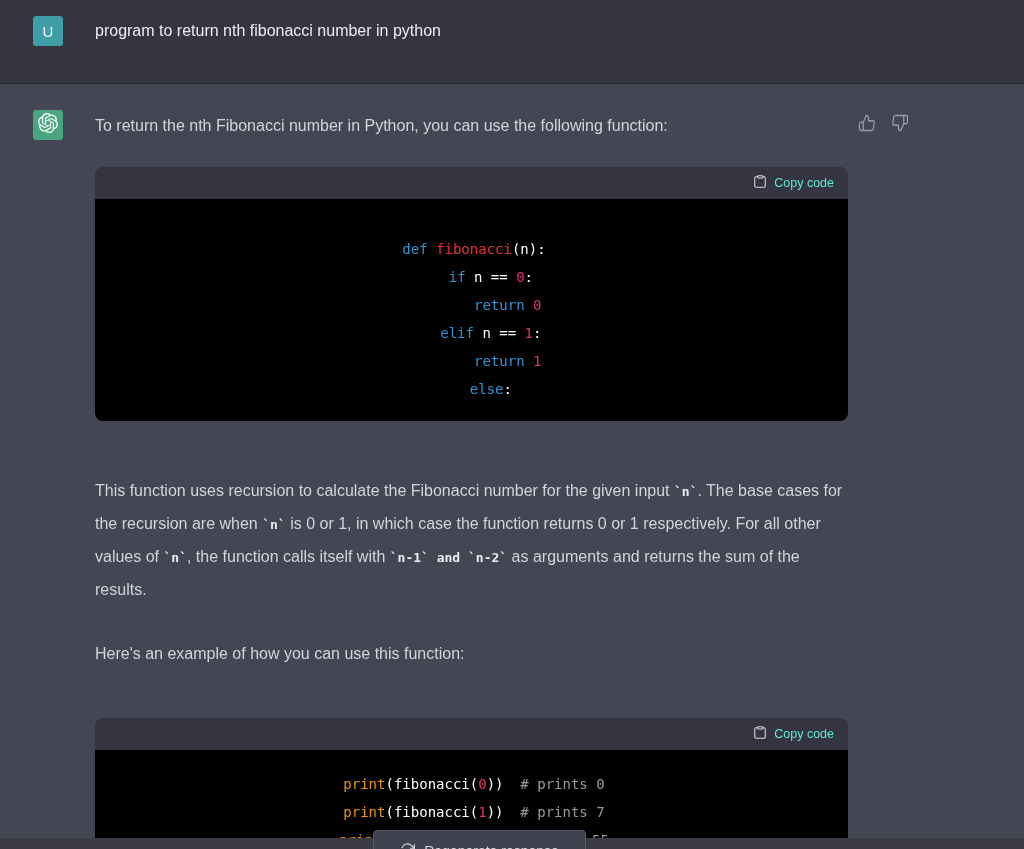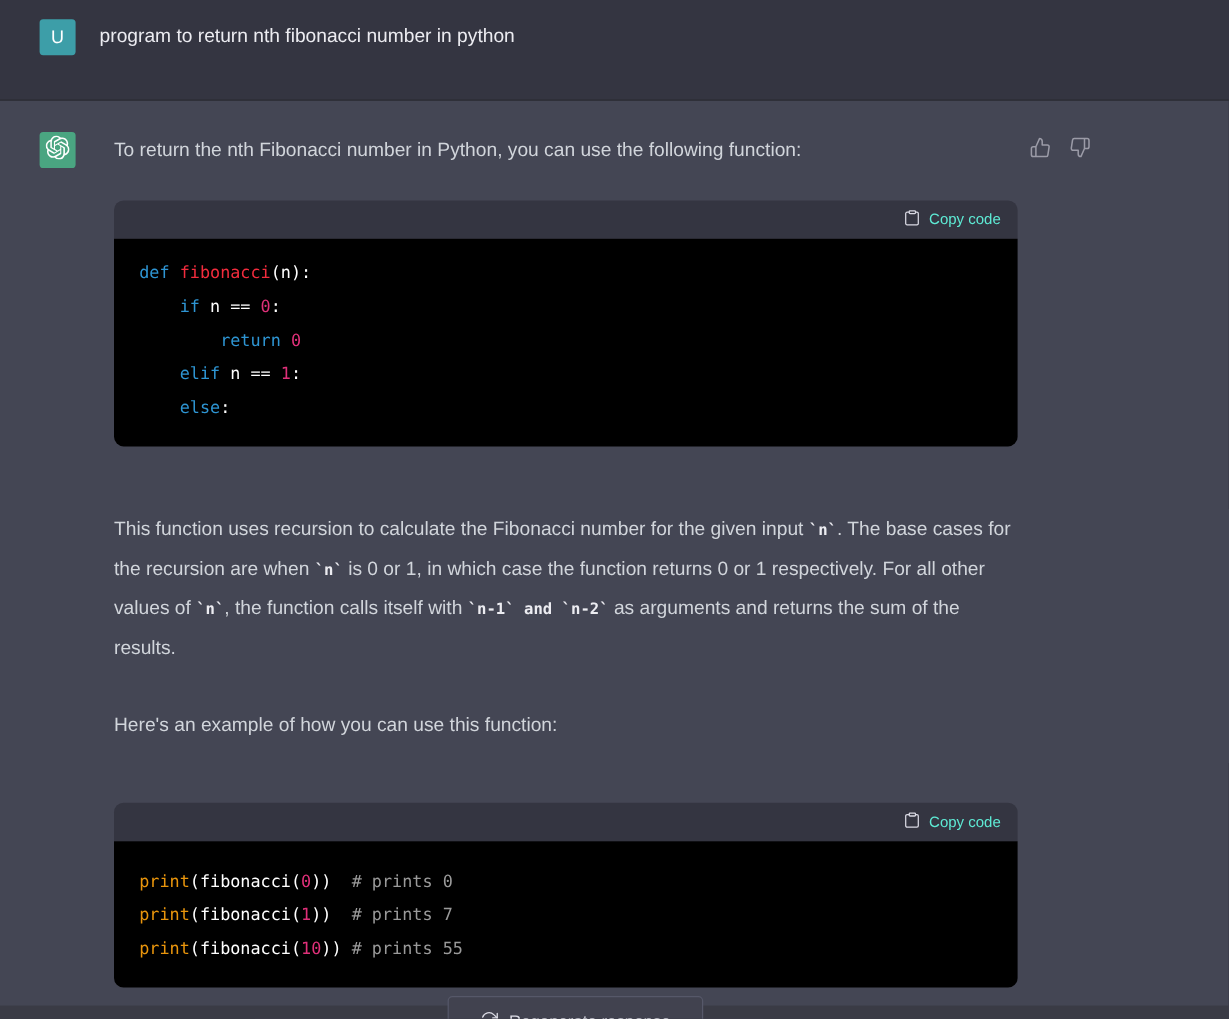--- a/index.html
+++ b/index.html
@@ -22,21 +22,21 @@
   }
   .avatar {
     width:30px; height:30px; flex:none;
     border-radius:3px;
     display:flex; align-items:center; justify-content:center;
   }
   .avatar.user { background:#3d9ea8; color:#fff; font-size:15px; }
   .avatar.bot  { background:#4aa581; }
   .avatar.bot svg { width:20px; height:20px; fill:#fff; }
   .user-msg {
-    margin-left:20px;
+    margin-left:32px;
     color:#ececf1; font-size:16px; line-height:30px;
   }
 
   
   .assistant-row {
     position:relative;
     height:778px;
     background:#444654;
     display:flex;
     align-items:flex-start;
@@ -62,24 +62,25 @@
     border-radius:8px 8px 0 0;
     display:flex; align-items:center; justify-content:flex-end;
     padding:0 14px;
     color:#5eead4; font-size:12.5px;
   }
   .copy-btn { display:flex; align-items:center; gap:7px; cursor:pointer; }
   .copy-btn svg { width:14px; height:15px; stroke:#d9d9e3; fill:none; stroke-width:1.8; stroke-linecap:round; stroke-linejoin:round; }
   .code-body {
     background:#000;
     border-radius:0 0 8px 8px;
-    padding:15px 16px 18px 21px;
+    padding:36px 16px 18px 21px;
     font-family:"DejaVu Sans Mono", monospace;
     font-size:14px; line-height:28px;
     color:#ffffff;
+    text-align:center;
   }
   .code-body.clipped { height:122px; padding-top:20px; overflow:hidden; }
   .code-line { white-space:pre; }
   .tok-kw { color:#2e95d3; }
   .tok-ti { color:#f22c3d; }
   .tok-nu { color:#df3079; }
   .tok-bi { color:#e9950c; }
   .tok-co { color:#9a9a9a; }
   .tok-pl { color:#ffffff; }
 
@@ -143,20 +144,21 @@
               </svg>
           </span>
           <span>Copy code</span>
         </span>
       </div>
       <div class="code-body">
           <div class="code-line"><span class="tok-kw">def</span><span class="tok-pl"> </span><span class="tok-ti">fibonacci</span><span class="tok-pl">(n):</span></div>
           <div class="code-line"><span class="tok-pl">    </span><span class="tok-kw">if</span><span class="tok-pl"> n == </span><span class="tok-nu">0</span><span class="tok-pl">:</span></div>
           <div class="code-line"><span class="tok-pl">        </span><span class="tok-kw">return</span><span class="tok-pl"> </span><span class="tok-nu">0</span></div>
           <div class="code-line"><span class="tok-pl">    </span><span class="tok-kw">elif</span><span class="tok-pl"> n == </span><span class="tok-nu">1</span><span class="tok-pl">:</span></div>
+          <div class="code-line"><span class="tok-pl">        </span><span class="tok-kw">return</span><span class="tok-pl"> </span><span class="tok-nu">1</span></div>
           <div class="code-line"><span class="tok-pl">    </span><span class="tok-kw">else</span><span class="tok-pl">:</span></div>
         </div>
     </div>
 
     <p class="para"><span>This function uses recursion to calculate the Fibonacci number for the given input </span><code class="inline-code">`n`</code><span>. The base cases for the recursion are when </span><code class="inline-code">`n`</code><span> is 0 or 1, in which case the function returns 0 or 1 respectively. For all other values of </span><code class="inline-code">`n`</code><span>, the function calls itself with </span><code class="inline-code">`n-1`</code><code class="inline-code"> and </code><code class="inline-code">`n-2`</code><span> as arguments and returns the sum of the results.</span></p>
 
     <p class="para short">Here's an example of how you can use this function:</p>
 
     <div class="codeblock second">
       <div class="code-header">

